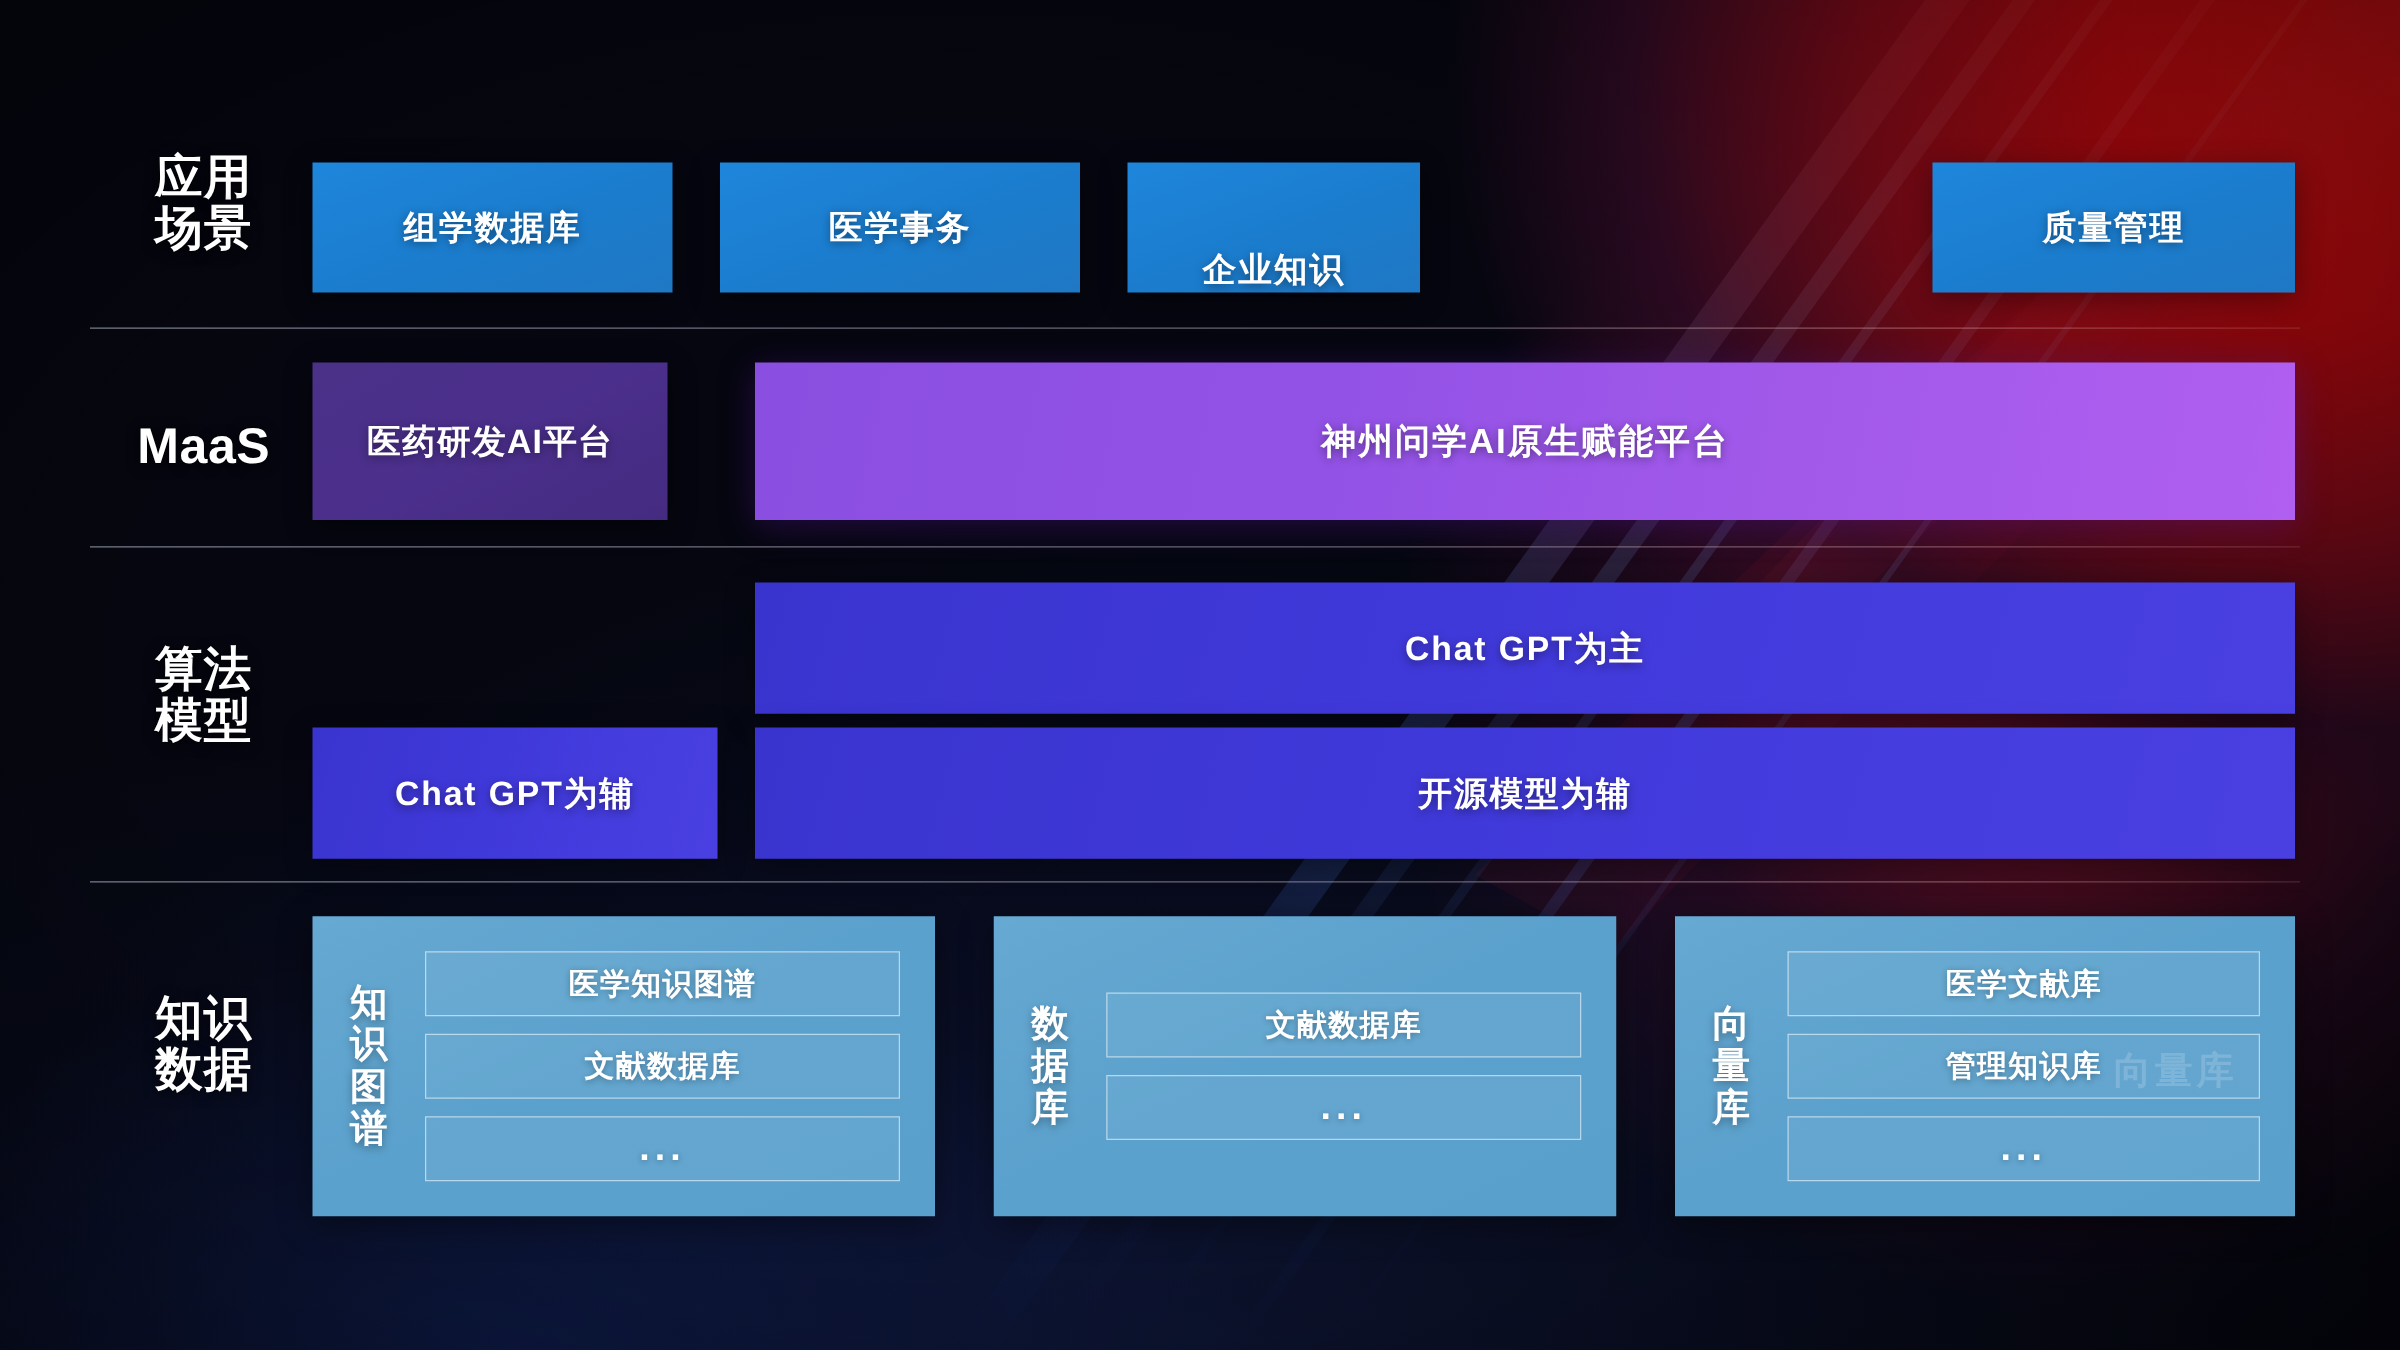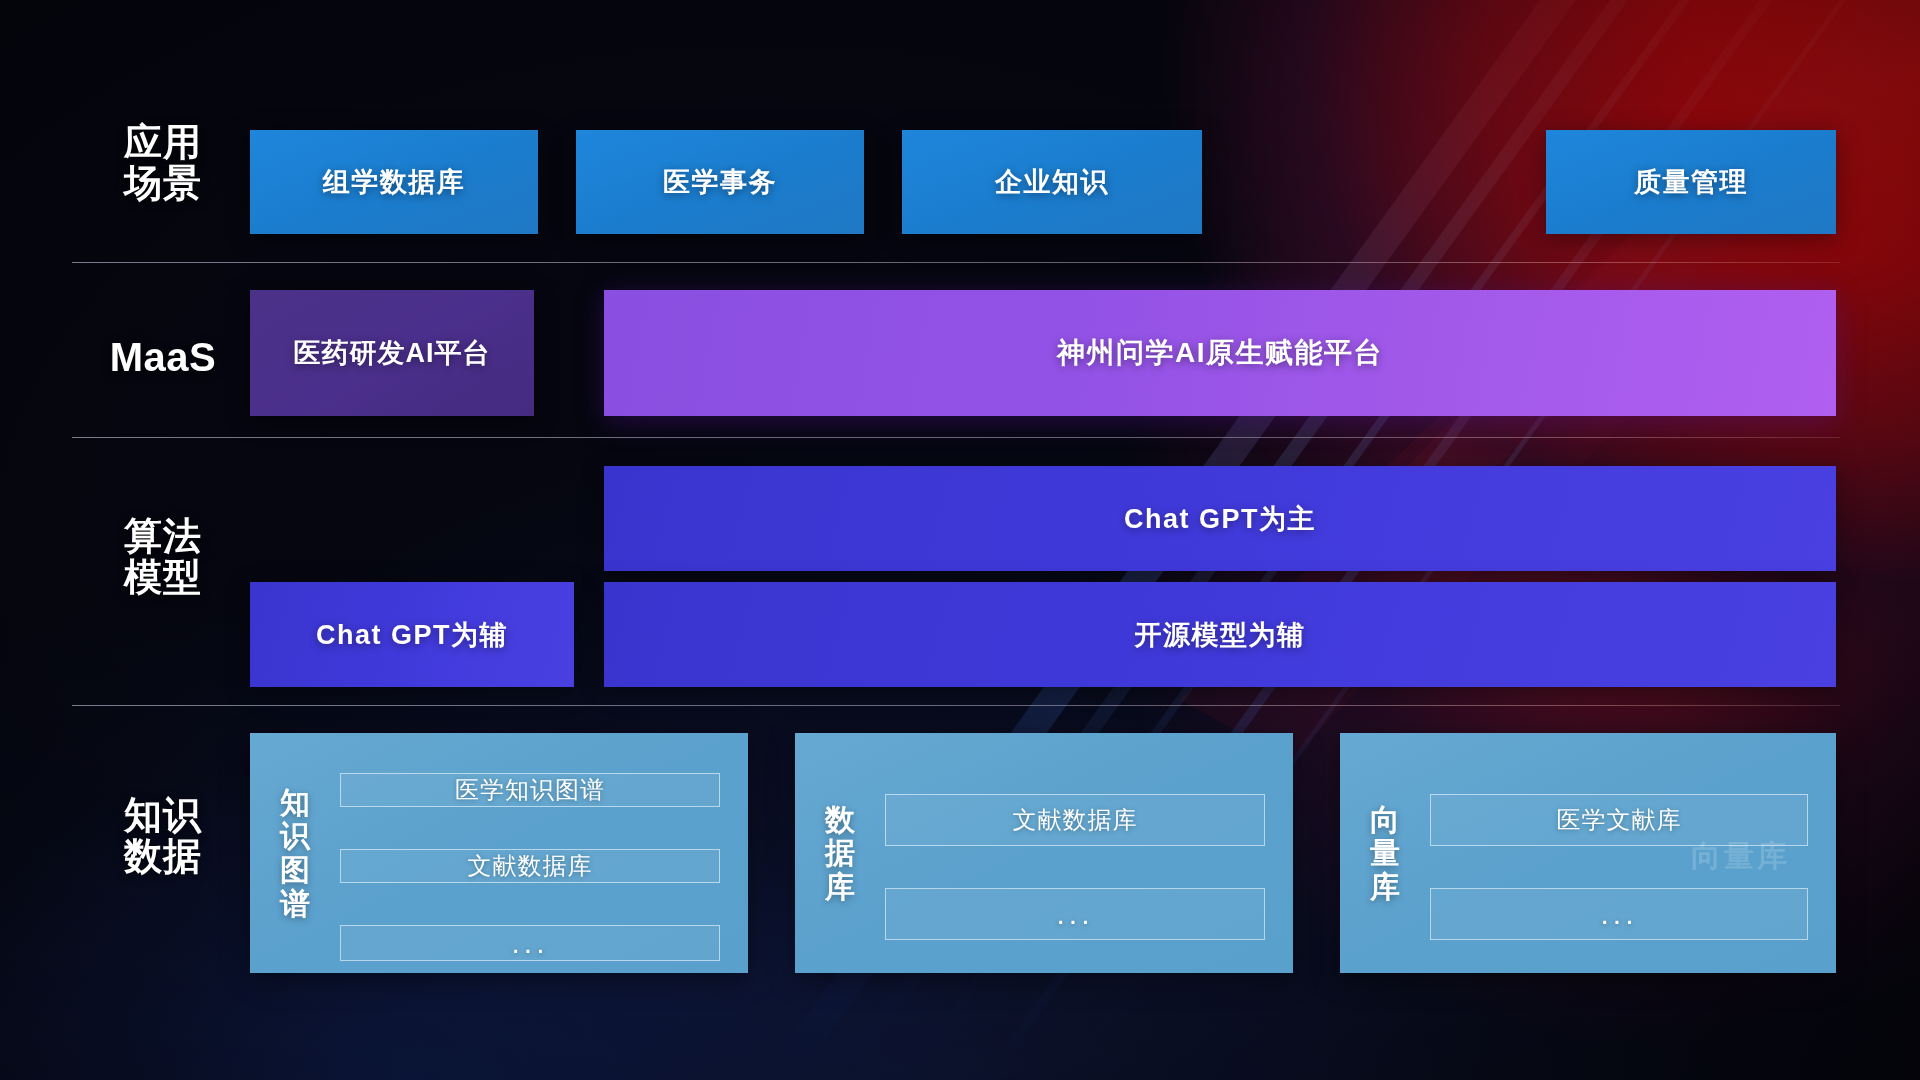--- a/index.html
+++ b/index.html
@@ -93,23 +93,22 @@
     padding:0 12px 0 30px;
   }
   .kn-items {
     flex:1 1 auto; display:flex; flex-direction:column;
     justify-content:center; gap:14px; padding:22px 28px 22px 18px;
   }
   .kn-box {
     height:52px; display:flex; align-items:center; justify-content:center;
     border:1px solid rgba(255,255,255,.55);
     background:rgba(255,255,255,.055);
-    color:#fff; font-weight:normal; font-size:24px; letter-spacing:1px;
+    color:#fff; font-weight:bold; font-size:24px; letter-spacing:1px;
     text-shadow:0 1px 5px rgba(0,0,0,.3);
-    margin-top:28px;
   }
   .kn-box.ellipsis { font-size:30px; letter-spacing:4px; }
   .wm {
     position:absolute; right:46px; bottom:96px;
     color:rgba(255,255,255,.17); font-size:30px; font-weight:bold;
     letter-spacing:3px; pointer-events:none;
   }
 </style>
 </head>
 <body>
@@ -151,21 +150,21 @@
     <span class="ln">应用</span>
     <span class="ln">场景</span>
   </div>
 
   <div class="card app-card" style="left:250px;  top:130px; width:288px; height:104px;">
     <span>组学数据库</span>
   </div>
   <div class="card app-card" style="left:576px;  top:130px; width:288px; height:104px;">
     <span>医学事务</span>
   </div>
-  <div class="card app-card" style="left:902px;  top:130px; width:300px; height:104px;">
+  <div class="card app-card" style="left:902px;  top:130px; width:234px; height:104px;align-items:flex-end;">
     <span>企业知识</span>
   </div>
   <div class="card app-card" style="left:1546px; top:130px; width:290px; height:104px;">
     <span>质量管理</span>
   </div>
 
   <div class="divider" style="top:262px;"></div>
 
   <div class="row-label label-maas" style="top:336px;">
     <span class="ln">MaaS</span>
@@ -229,18 +228,19 @@
   </div>
 
   <div class="kn-panel" style="left:1340px; top:733px; width:496px; height:240px;">
     <div class="kn-vlabel">
       <span>向</span>
       <span>量</span>
       <span>库</span>
     </div>
     <div class="kn-items">
       <div class="kn-box">医学文献库</div>
+      <div class="kn-box">管理知识库</div>
       <div class="kn-box ellipsis">...</div>
     </div>
     <div class="wm">向量库</div>
   </div>
 
 </div>
 
 </body></html>

